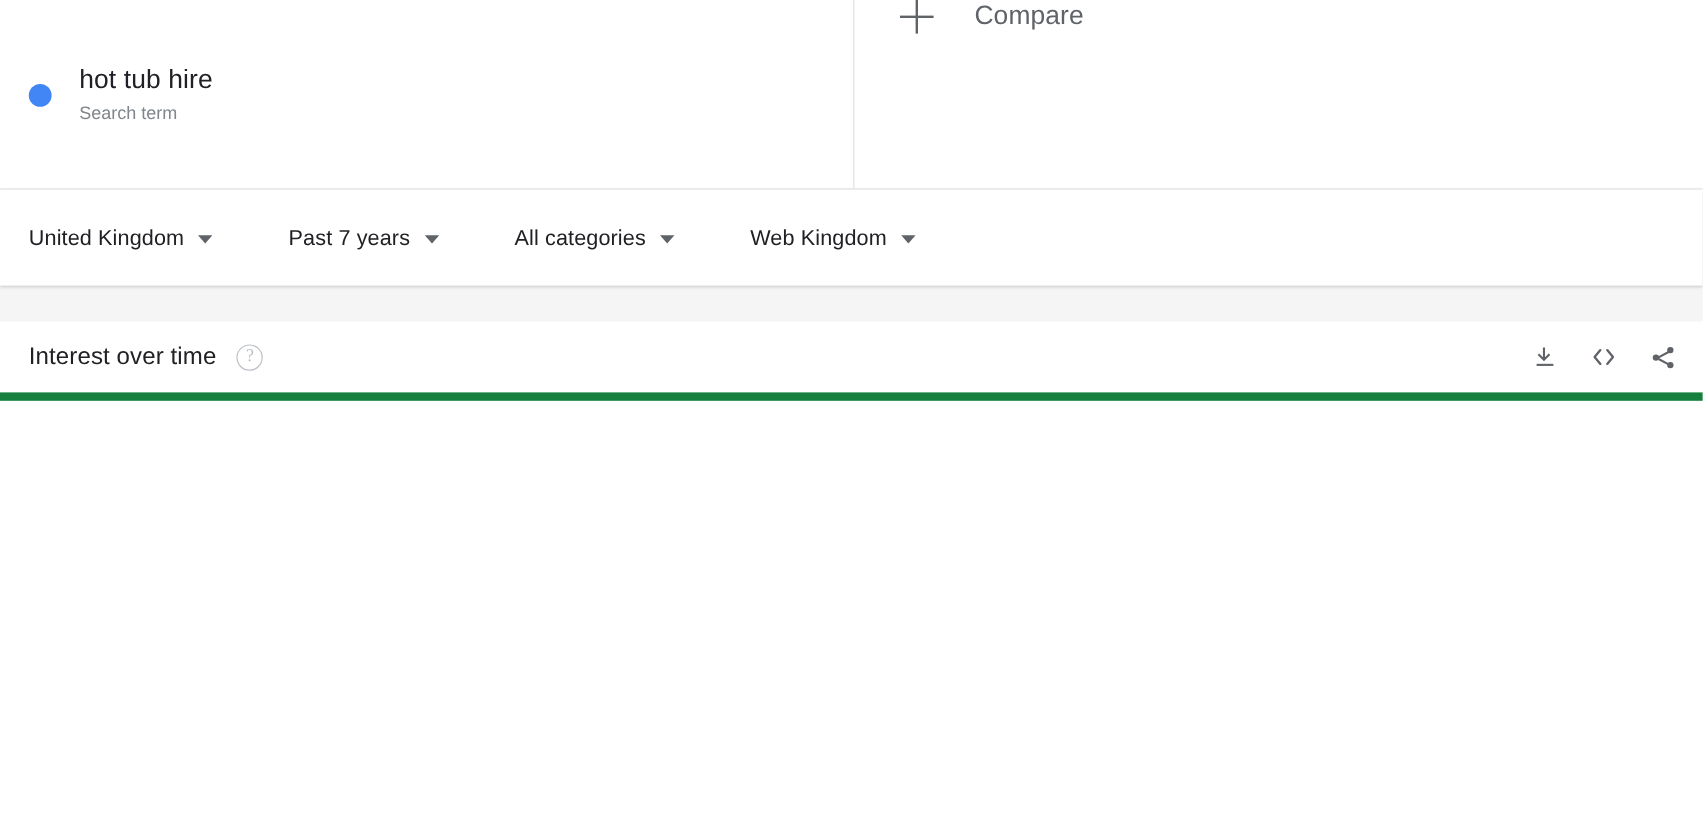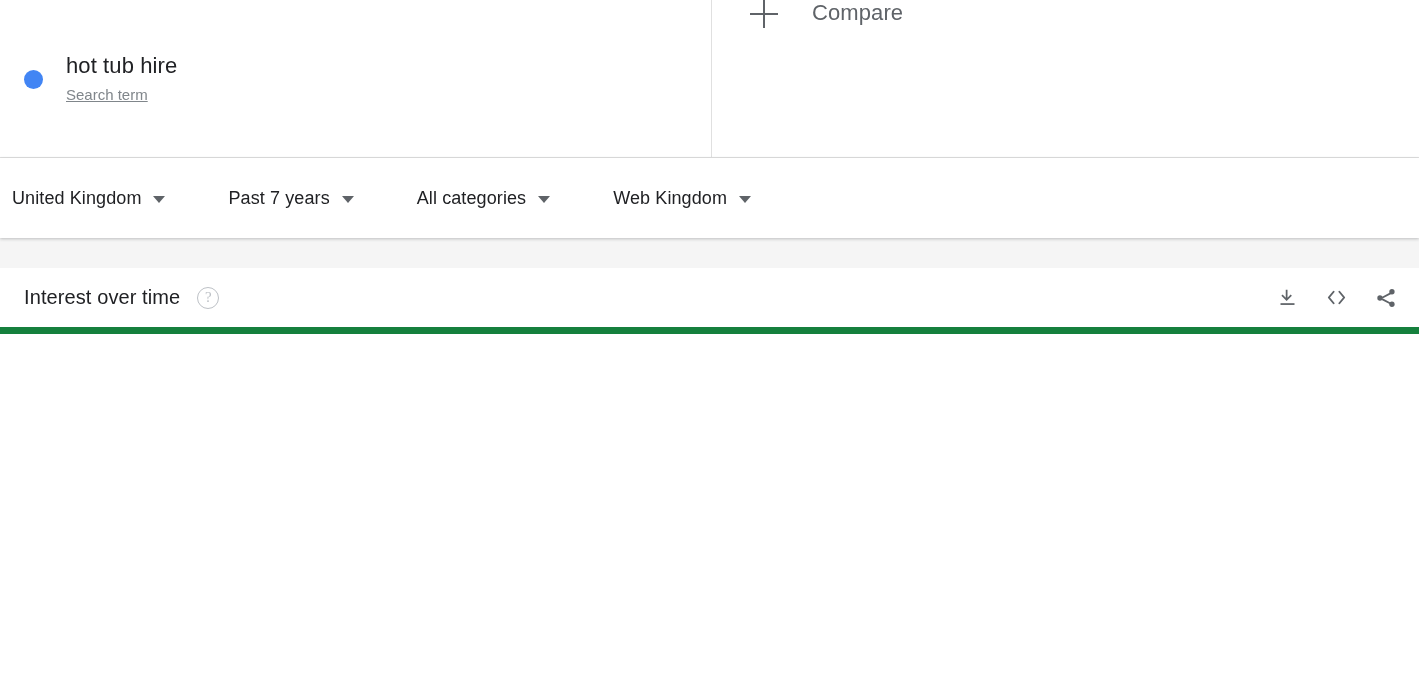--- a/index.html
+++ b/index.html
@@ -37,21 +37,20 @@
     font-size: 22px;
     color: #202124;
     line-height: 30px;
     letter-spacing: .1px;
   }
   .term-sub {
     font-size: 15px;
     color: #80868b;
     line-height: 24px;
     margin-top: 2px;
-    text-decoration: underline;
   }
   .compare-cell {
     flex: 1;
     display: flex;
     align-items: flex-start;
     padding-left: 38px;
     cursor: pointer;
   }
   .plus-icon {
     width: 28px; height: 28px;
@@ -69,21 +68,21 @@
     font-size: 22px;
     color: #5f6368;
     letter-spacing: .1px;
   }
 
   
   .filter-bar {
     height: 80px;
     display: flex;
     align-items: center;
-    padding-left: 12px;
+    padding-left: 24px;
     background: #fff;
     box-shadow: 0 1px 3px rgba(60,64,67,.30);
     position: relative;
     z-index: 2;
     text-align: right;
   }
   .filter {
     display: flex;
     align-items: center;
     margin-right: 63px;

